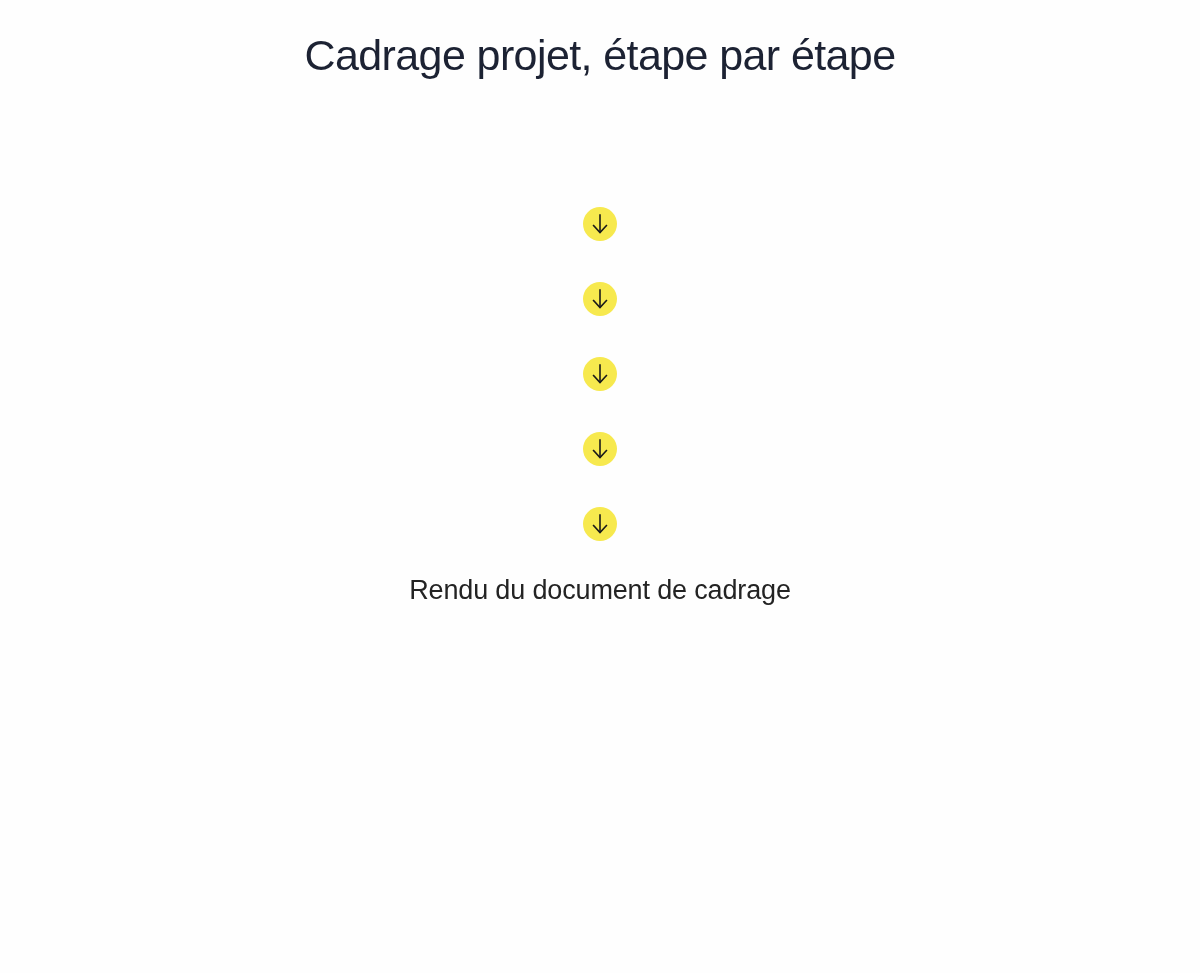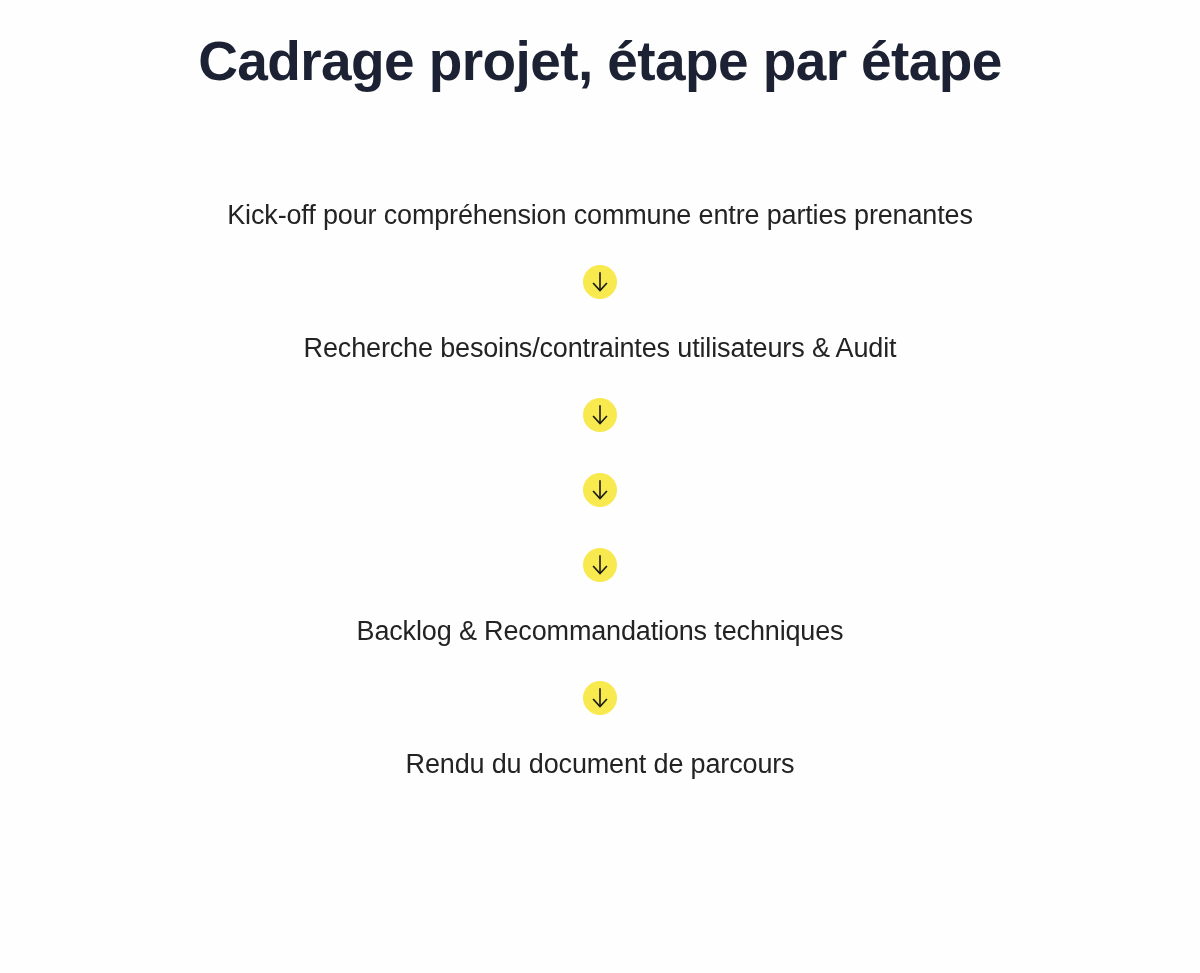--- a/index.html
+++ b/index.html
@@ -23,23 +23,23 @@
     flex-direction: column;
     align-items: center;
   }
 
   .slide-title {
     margin: 0;
     padding: 0 60px;
     width: 100%;
     box-sizing: border-box;
     text-align: center;
-    font-size: 55px;
+    font-size: 43px;
     line-height: 1.12;
-    font-weight: 700;
+    font-weight: 400;
     letter-spacing: -0.6px;
     color: #1c2233;
     position: absolute;
     top: 31px;
     left: 0;
   }
 
   .flow {
     position: absolute;
     top: 186px;
@@ -92,36 +92,40 @@
 </style>
 </head>
 <body>
 
 <div class="slide">
 
   <h1 class="slide-title">Cadrage projet, étape par étape</h1>
 
   <div class="flow">
 
-    <div class="flow-step">
-      <div class="flow-step-label">Kick-off pour compréhension commune entre parties prenantes</div>
-    </div>
 
     <div class="flow-connector">
       <div class="arrow-badge">
         <svg width="20" height="22" viewBox="0 0 20 22" aria-hidden="true">
           <line x1="10" y1="2" x2="10" y2="19" stroke="#1a1a1a" stroke-width="1.6" stroke-linecap="square"></line>
           <polyline points="3.6,12.6 10,19.6 16.4,12.6" fill="none" stroke="#1a1a1a" stroke-width="1.6" stroke-linecap="square" stroke-linejoin="miter"></polyline>
         </svg>
       </div>
     </div>
 
-    <div class="flow-step">
-      <div class="flow-step-label">Recherche besoins/contraintes utilisateurs &amp; Audit</div>
+
+    <div class="flow-connector">
+      <div class="arrow-badge">
+        <svg width="20" height="22" viewBox="0 0 20 22" aria-hidden="true">
+          <line x1="10" y1="2" x2="10" y2="19" stroke="#1a1a1a" stroke-width="1.6" stroke-linecap="square"></line>
+          <polyline points="3.6,12.6 10,19.6 16.4,12.6" fill="none" stroke="#1a1a1a" stroke-width="1.6" stroke-linecap="square" stroke-linejoin="miter"></polyline>
+        </svg>
+      </div>
     </div>
+
 
     <div class="flow-connector">
       <div class="arrow-badge">
         <svg width="20" height="22" viewBox="0 0 20 22" aria-hidden="true">
           <line x1="10" y1="2" x2="10" y2="19" stroke="#1a1a1a" stroke-width="1.6" stroke-linecap="square"></line>
           <polyline points="3.6,12.6 10,19.6 16.4,12.6" fill="none" stroke="#1a1a1a" stroke-width="1.6" stroke-linecap="square" stroke-linejoin="miter"></polyline>
         </svg>
       </div>
     </div>
 
@@ -139,30 +143,17 @@
     <div class="flow-connector">
       <div class="arrow-badge">
         <svg width="20" height="22" viewBox="0 0 20 22" aria-hidden="true">
           <line x1="10" y1="2" x2="10" y2="19" stroke="#1a1a1a" stroke-width="1.6" stroke-linecap="square"></line>
           <polyline points="3.6,12.6 10,19.6 16.4,12.6" fill="none" stroke="#1a1a1a" stroke-width="1.6" stroke-linecap="square" stroke-linejoin="miter"></polyline>
         </svg>
       </div>
     </div>
 
     <div class="flow-step">
-      <div class="flow-step-label">Backlog &amp; Recommandations techniques</div>
-    </div>
-
-    <div class="flow-connector">
-      <div class="arrow-badge">
-        <svg width="20" height="22" viewBox="0 0 20 22" aria-hidden="true">
-          <line x1="10" y1="2" x2="10" y2="19" stroke="#1a1a1a" stroke-width="1.6" stroke-linecap="square"></line>
-          <polyline points="3.6,12.6 10,19.6 16.4,12.6" fill="none" stroke="#1a1a1a" stroke-width="1.6" stroke-linecap="square" stroke-linejoin="miter"></polyline>
-        </svg>
-      </div>
-    </div>
-
-    <div class="flow-step">
-      <div class="flow-step-label">Rendu du document de parcours</div>
+      <div class="flow-step-label">Rendu du document de cadrage</div>
     </div>
 
   </div>
 </div>
 
 </body></html>

